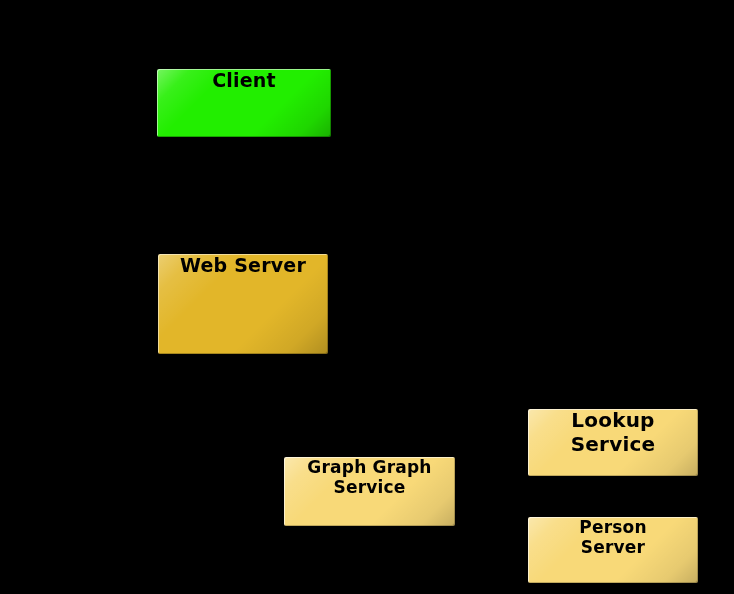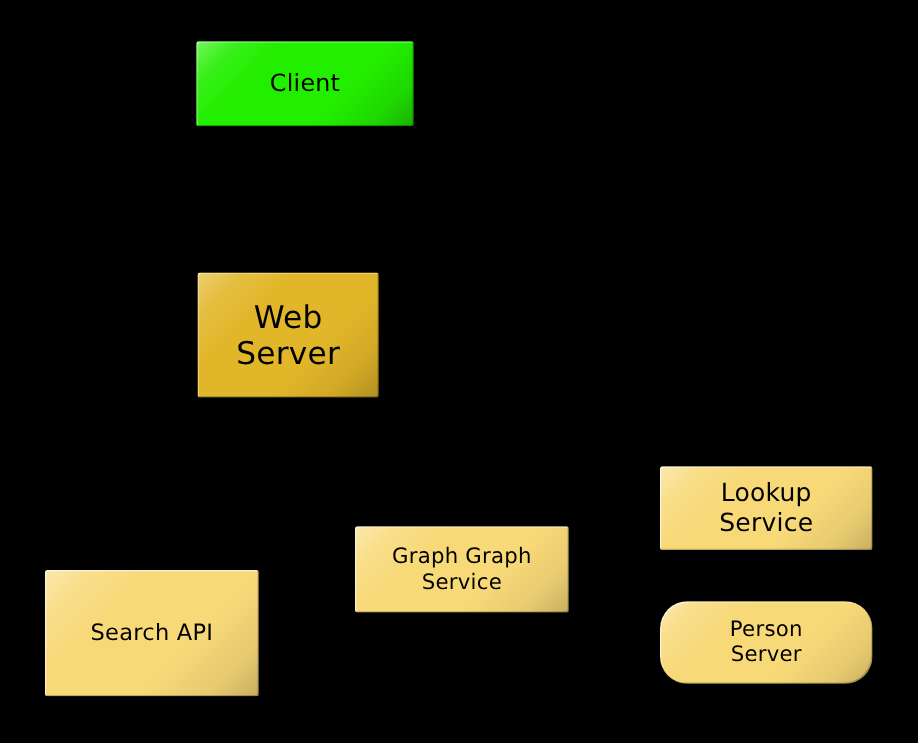--- a/index.html
+++ b/index.html
@@ -13,29 +13,30 @@
     width: 734px;
     height: 594px;
     background: #000000;
     overflow: hidden;
     font-family: "DejaVu Sans", sans-serif;
   }
   .node {
     position: absolute;
     box-sizing: border-box;
     display: flex;
-    align-items: center;
+    align-items: flex-start;
     justify-content: center;
     text-align: center;
     color: #000000;
     font-family: "DejaVu Sans", sans-serif;
-    font-weight: normal;
+    font-weight: bold;
     letter-spacing: 0.2px;
     line-height: 1.18;
     border-radius: 2px;
+    margin-top: 36px;
     -webkit-font-smoothing: antialiased;
   }
   
   .node.bevel-green {
     background:
       linear-gradient(135deg,
         rgba(255,255,255,0.38) 0%,
         rgba(255,255,255,0.10) 14%,
         rgba(255,255,255,0.00) 30%,
         rgba(0,0,0,0.00) 66%,
@@ -82,31 +83,28 @@
     padding: 0 6px;
   }
 </style>
 </head>
 <body>
 
 <div id="canvas">
     <div class="node bevel-green" style="left: 157px; top: 33px; width: 174px; height: 68px; font-size: 19px;">
       <span class="node-label">Client</span>
     </div>
-    <div class="node bevel-gold" style="left: 158px; top: 218px; width: 145px; height: 100px; font-size: 25px;">
+    <div class="node bevel-gold" style="left: 158px; top: 218px; width: 170px; height: 100px; font-size: 19px;">
       <span class="node-label">Web Server</span>
     </div>
     <div class="node bevel-sand" style="left: 528px; top: 373px; width: 170px; height: 67px; font-size: 20px;">
       <span class="node-label">Lookup
 Service</span>
     </div>
     <div class="node bevel-sand" style="left: 284px; top: 421px; width: 171px; height: 69px; font-size: 17px;">
       <span class="node-label">Graph Graph
 Service</span>
     </div>
-    <div class="node bevel-sand" style="left: 528px; top: 481px; width: 170px; height: 66px; font-size: 17px; border-radius: 22px;">
+    <div class="node bevel-sand" style="left: 528px; top: 481px; width: 170px; height: 66px; font-size: 17px;">
       <span class="node-label">Person
 Server</span>
-    </div>
-    <div class="node bevel-sand" style="left: 36px; top: 456px; width: 171px; height: 101px; font-size: 18px;">
-      <span class="node-label">Search API</span>
     </div>
   </div>
 
 </body></html>

